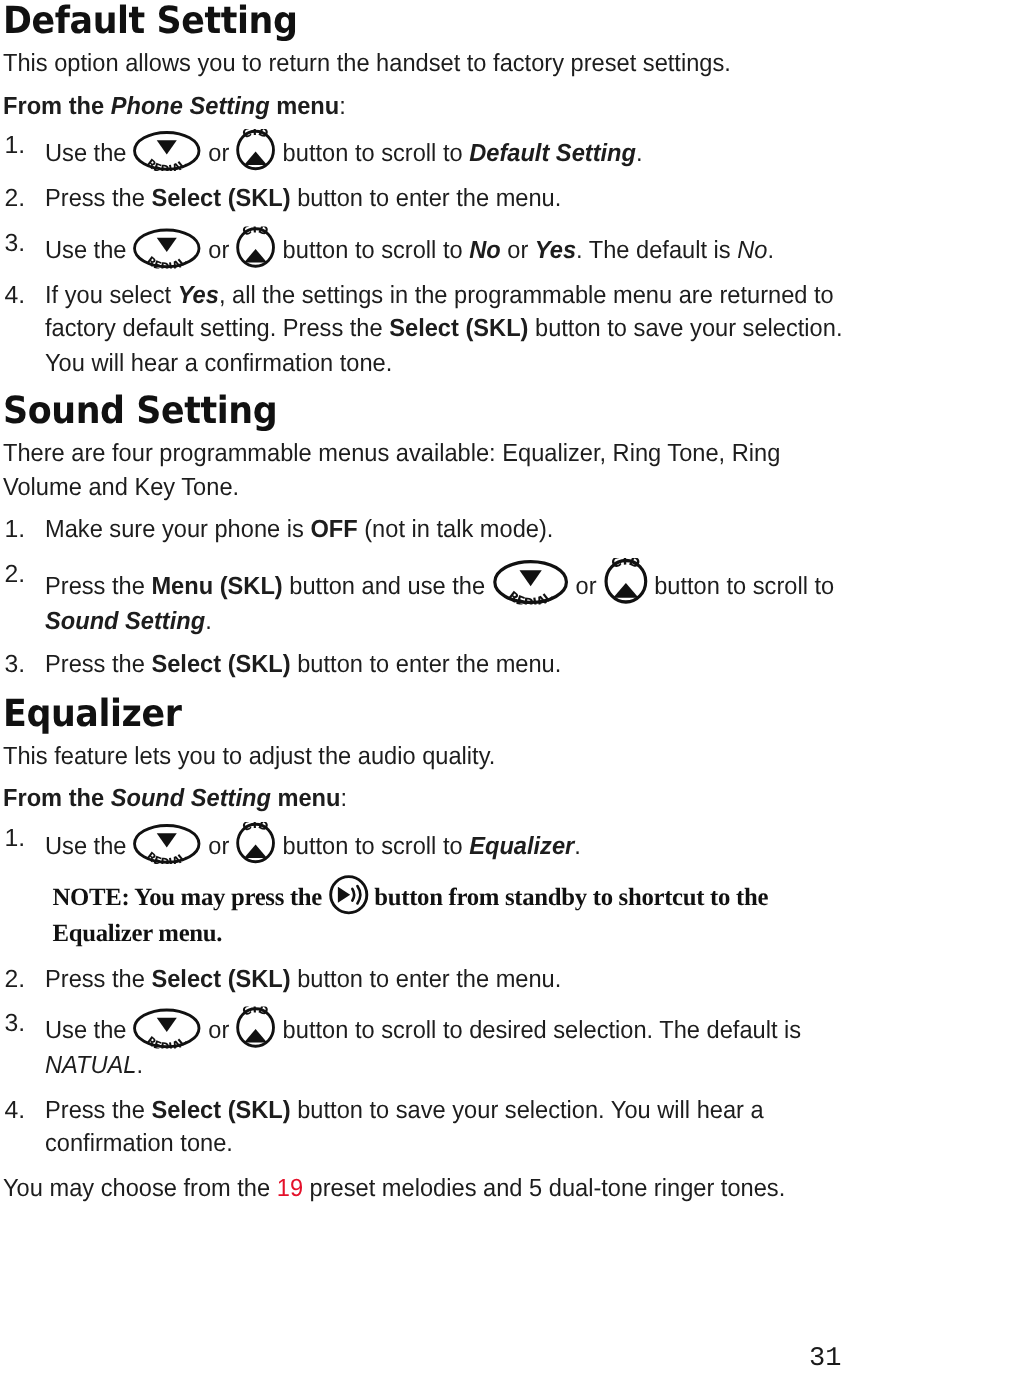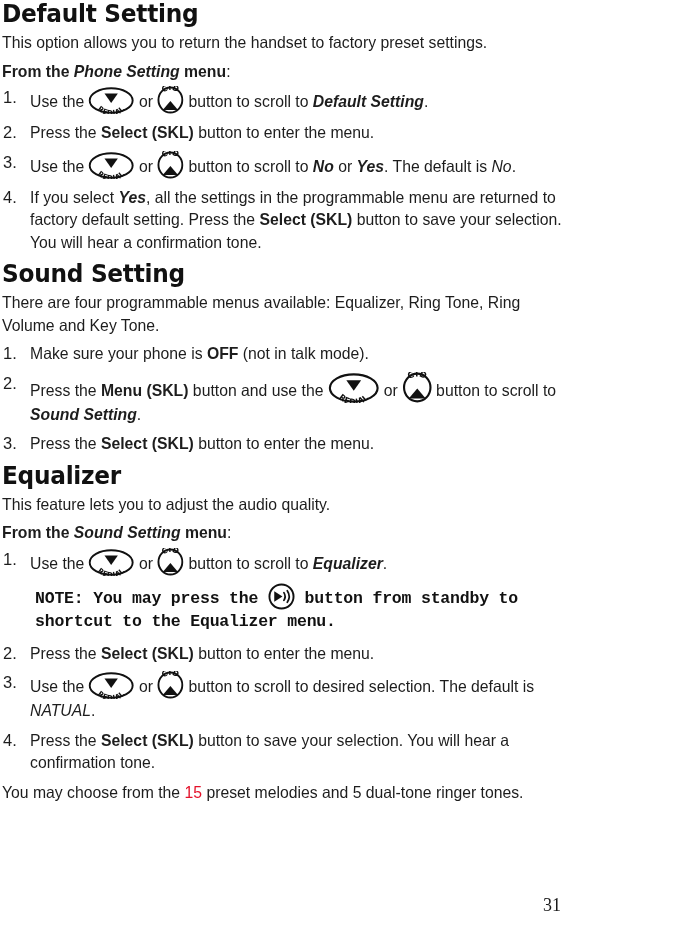--- a/index.html
+++ b/index.html
@@ -111,35 +111,35 @@
     width: 27px;
     height: 27px;
     vertical-align: -6px;
   }
 
   .btn-ico svg { display: block; width: 100%; height: 100%; }
 
   
   .note {
     margin: 2px 0 9px 33px;
-    font-family: Liberation Mono, monospace;
+    font-family: Liberation Serif, serif;
     font-weight: bold;
     font-size: 16.5px;
     line-height: 23px;
     color: #111111;
     letter-spacing: -0.2px;
   }
   .note .ico-speaker { vertical-align: -7px; }
 
   
   .pageno {
     position: absolute;
     right: 8px;
     bottom: 14px;
-    font-family: Liberation Serif, serif;
+    font-family: Liberation Mono, monospace;
     font-size: 18px;
     color: #1a1a1a;
   }
 </style>
 </head>
 <body>
 
 <div class="page">
   <div id="content">
       <div class="sec-wrap">
@@ -255,16 +255,16 @@
                 <path id="cdarc" d="M 8 26 A 20 18 0 0 1 48 26" fill="none"></path>
                 <text font-family="DejaVu Sans, sans-serif" font-size="16" font-weight="bold" fill="#111" letter-spacing="0.3"><textPath href="#cdarc" startOffset="50%" text-anchor="middle">CID</textPath></text>
                 <polygon points="28,30 44,48 12,48" fill="#111"></polygon>
               </svg></span> button to scroll to desired selection. The default is <i>NATUAL</i>.</span>
         </li>
         <li>
           <span class="num">4.</span>
           <span class="txt">Press the <b>Select (SKL)</b> button to save your selection. You will hear a confirmation tone.</span>
         </li>
       </ol>
-      <p class="body">You may choose from the <span class="red">15</span> preset melodies and 5 dual-tone ringer tones.</p>
+      <p class="body">You may choose from the <span class="red">19</span> preset melodies and 5 dual-tone ringer tones.</p>
     </div>
   <div class="pageno">31</div>
 </div>
 
 </body></html>

